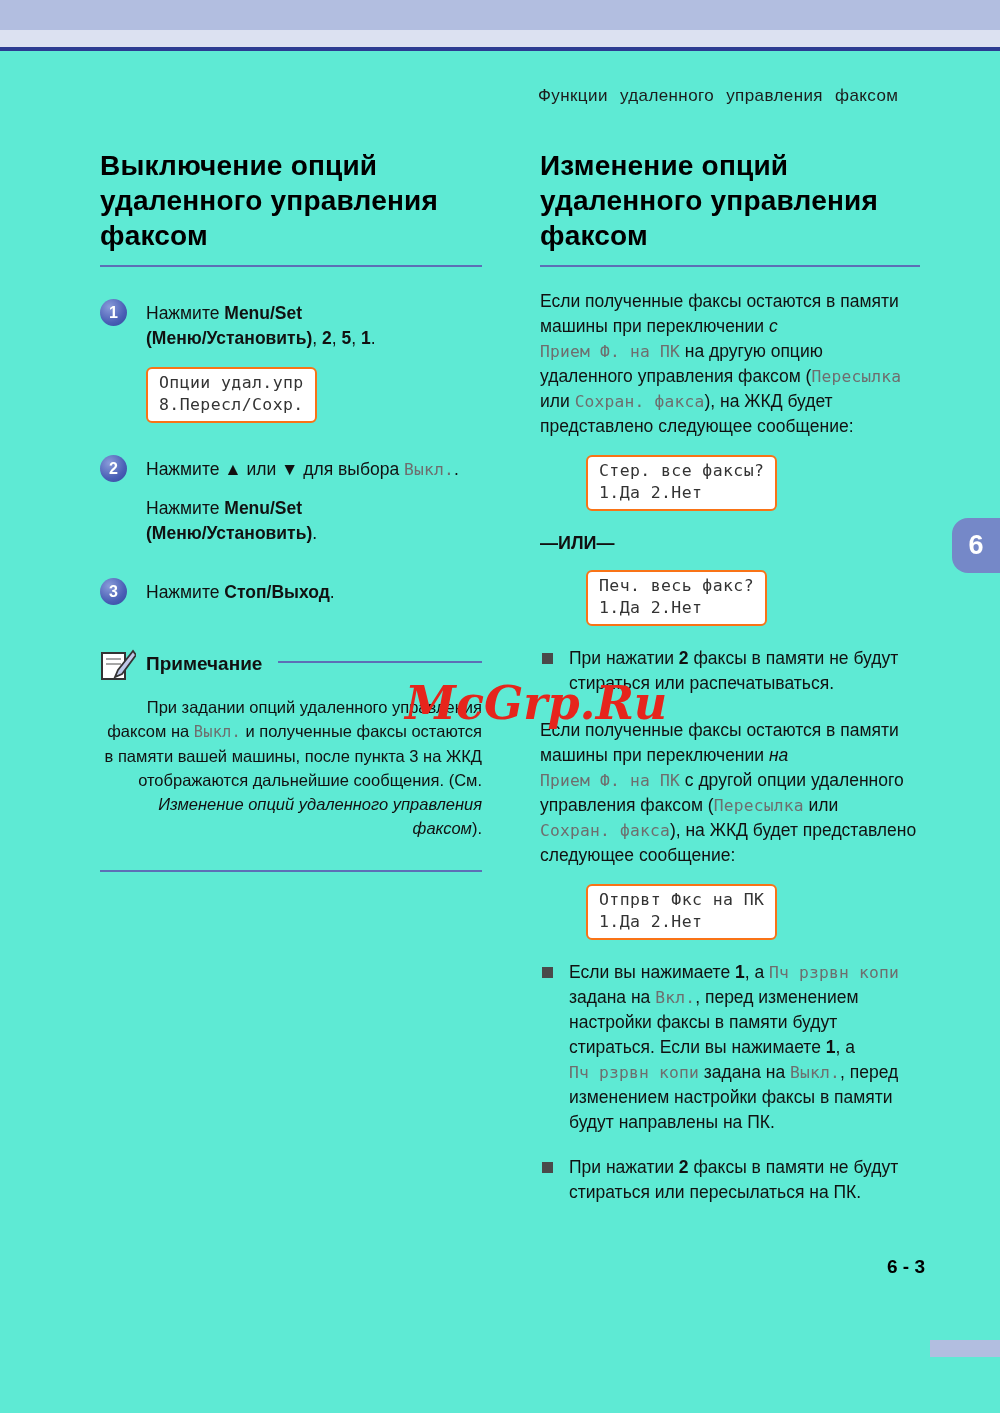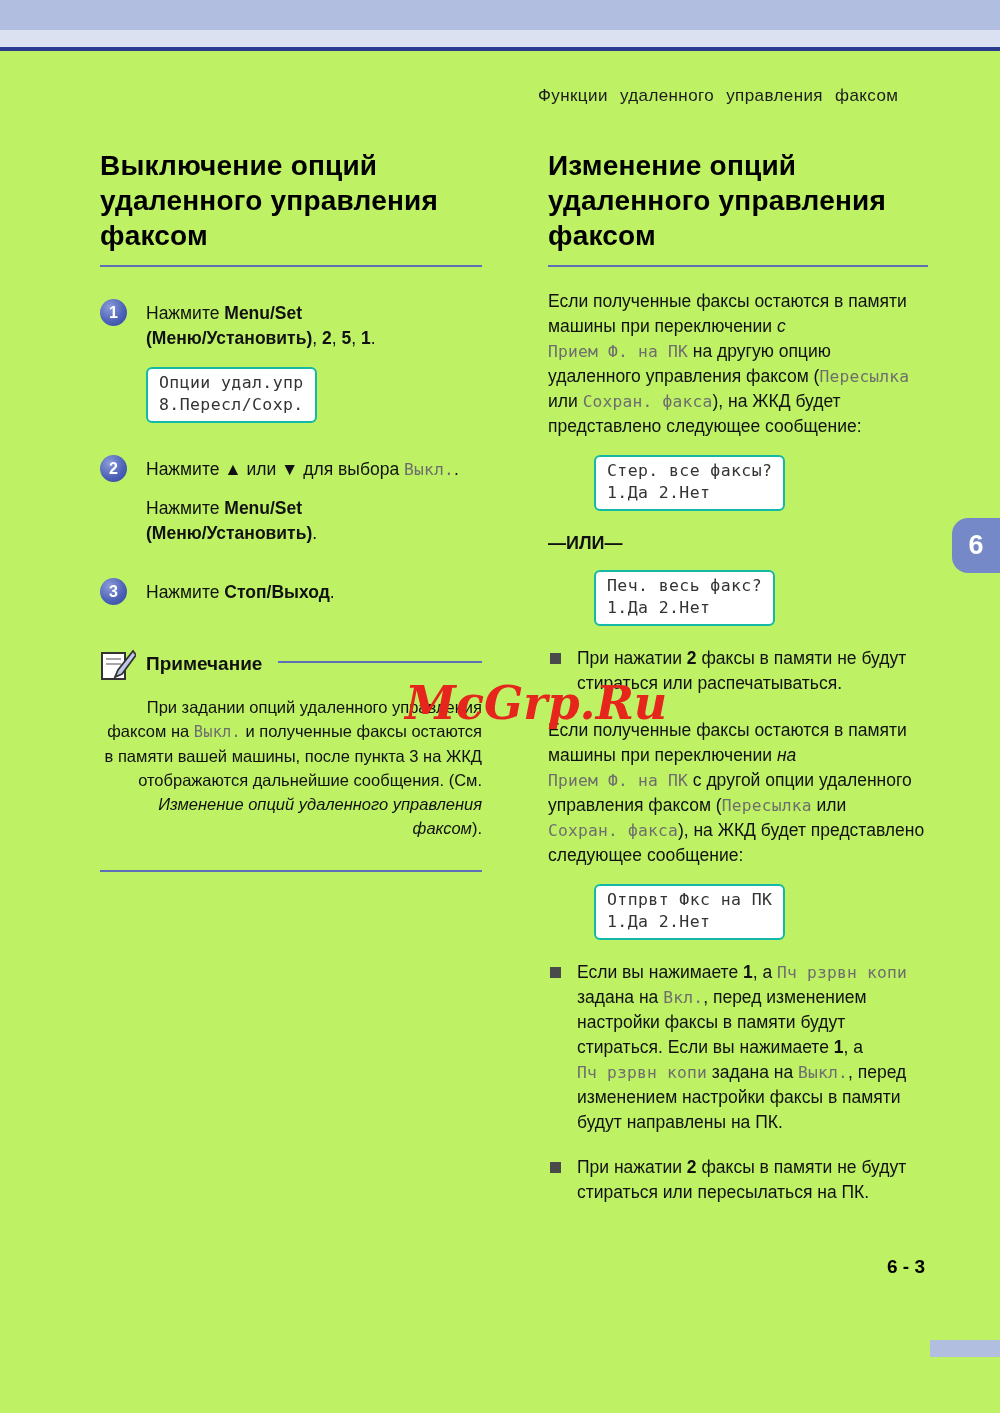--- a/index.html
+++ b/index.html
@@ -1,45 +1,45 @@
 <!DOCTYPE html>
 <html><head>
 <meta charset="utf-8">
 <style>
   * { margin:0; padding:0; box-sizing:border-box; }
   html,body { background:#ffffff; }
   body { font-family:"Liberation Sans", sans-serif; color:#111; }
-  .page { position:relative; width:1000px; height:1413px; background:#bef264; overflow:hidden; }
+  .page { position:relative; width:1000px; height:1413px; background:#5eead4; overflow:hidden; }
 
   
   .band-top  { position:absolute; top:0;  left:0; width:100%; height:30px; background:#b2bee0; }
   .band-mid  { position:absolute; top:30px; left:0; width:100%; height:17px; background:#dce1f1; }
   .band-line { position:absolute; top:47px; left:0; width:100%; height:4px;  background:#2c3b92; }
 
   .running-head { position:absolute; top:86px; left:538px; font-size:17px; color:#1c1c1c;
                   word-spacing:7px; letter-spacing:0.4px; }
 
   .col { position:absolute; top:148px; }
   .col-left  { left:100px; width:382px; }
-  .col-right { left:540px; width:380px;margin-left:8px; }
+  .col-right { left:540px; width:380px; }
 
   h1.sect { font-size:28px; font-weight:bold; line-height:35px; color:#000;
             white-space:pre-line; letter-spacing:0.2px; }
   .rule { height:2px; background:#5d6fb6; margin-top:12px; }
   .end-rule { height:2px; background:#5d6fb6; margin-top:30px; }
 
   .step { display:flex; margin-top:32px; }
   .step-badge { flex:0 0 27px; height:27px; border-radius:50%;
                 background:radial-gradient(circle at 35% 30%, #8a9cda 0%, #4a5fb5 60%, #32479e 100%);
                 color:#fff; font-weight:bold; font-size:16px;
                 display:flex; align-items:center; justify-content:center; margin-right:19px; }
   .step-text { font-size:17.5px; line-height:25px; color:#111; white-space:pre-line; padding-top:2px; }
   .step-gap { margin-top:12px; }
 
-  .lcd { display:inline-block; margin:16px 0 0 46px; border:2px solid #14b8a6; border-radius:6px;
+  .lcd { display:inline-block; margin:16px 0 0 46px; border:2px solid #f97316; border-radius:6px;
          padding:3px 11px 5px; font-family:"DejaVu Sans Mono", monospace; font-size:16.5px;
          line-height:22px; color:#333; letter-spacing:0.4px; background:#fff; }
   .lcd-line { white-space:pre; }
 
   .note-head { display:flex; align-items:center; margin-top:44px; }
   .note-icon { width:36px; height:32px; margin-right:10px; flex:0 0 auto; }
   .note-title { font-size:19px; font-weight:bold; padding-bottom:2px; white-space:nowrap; }
   .rule-fill { flex:1; height:2px; background:#5d6fb6; margin-left:16px; margin-bottom:7px; }
   .note-body { margin-top:14px; font-size:16.5px; line-height:24px;text-align:right; }
 

